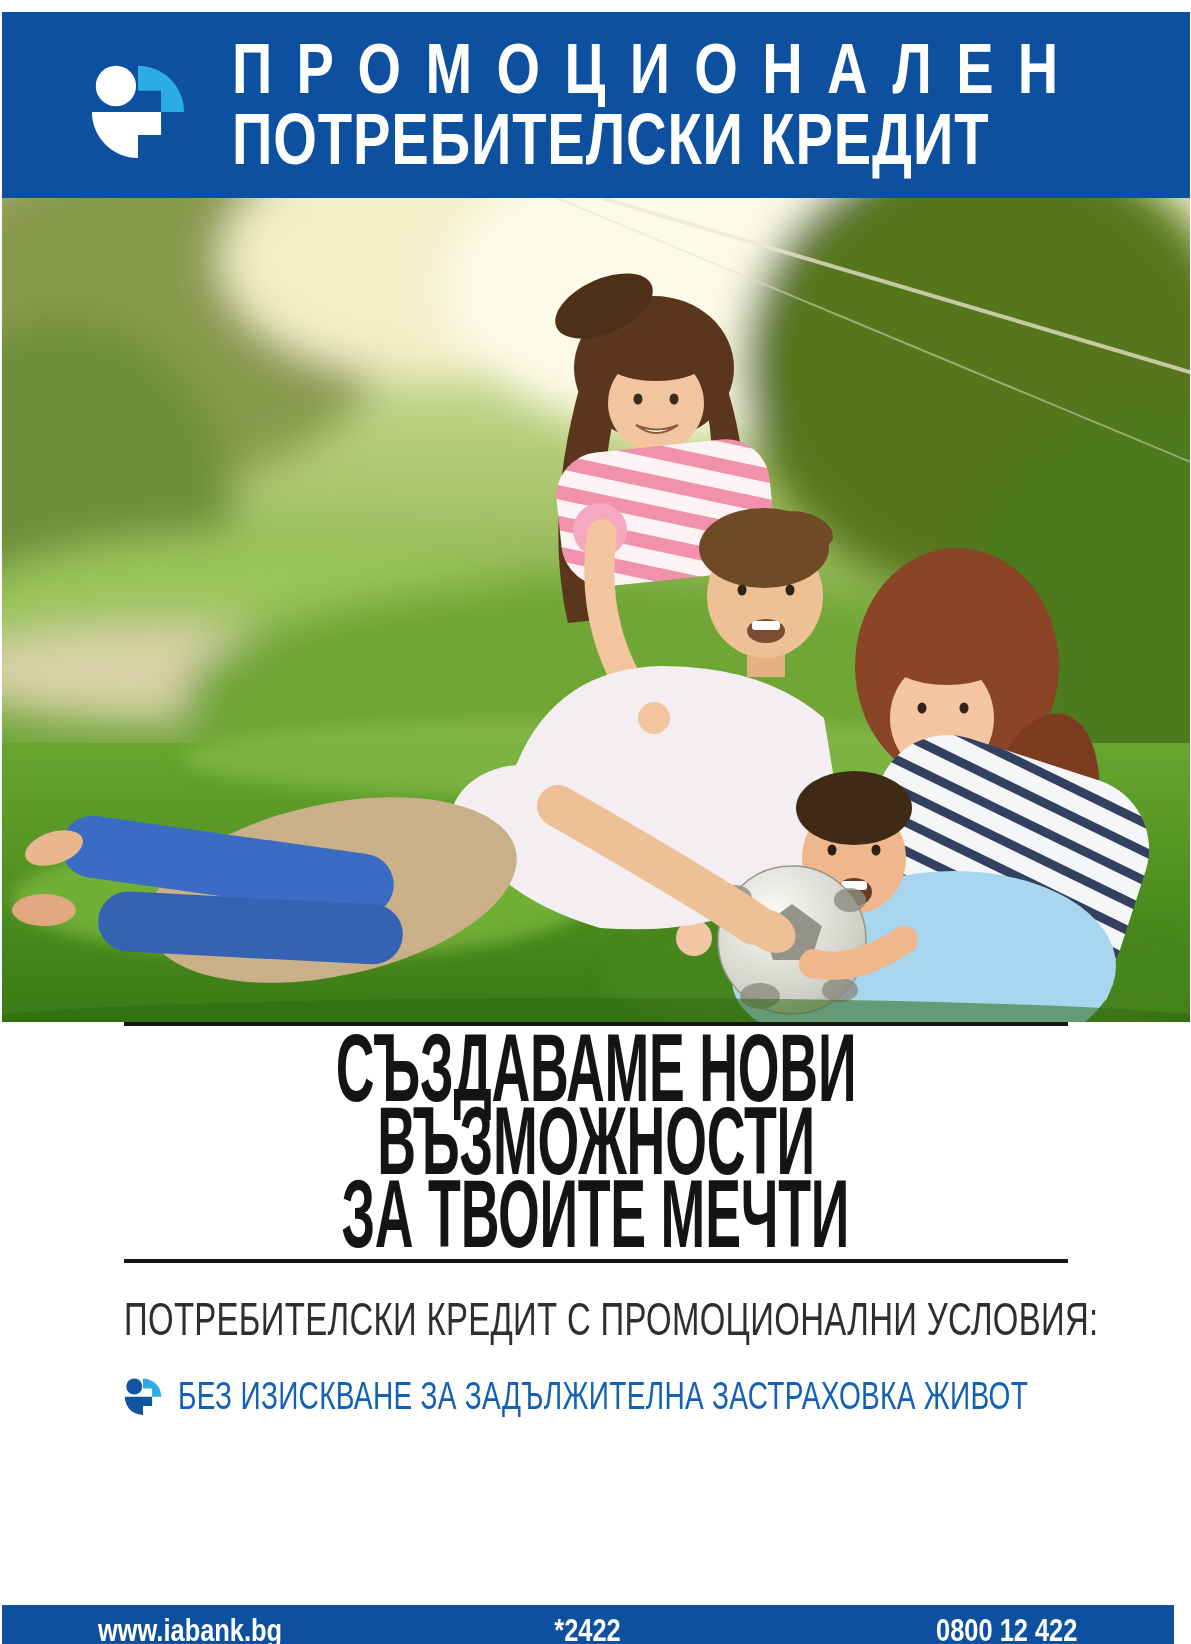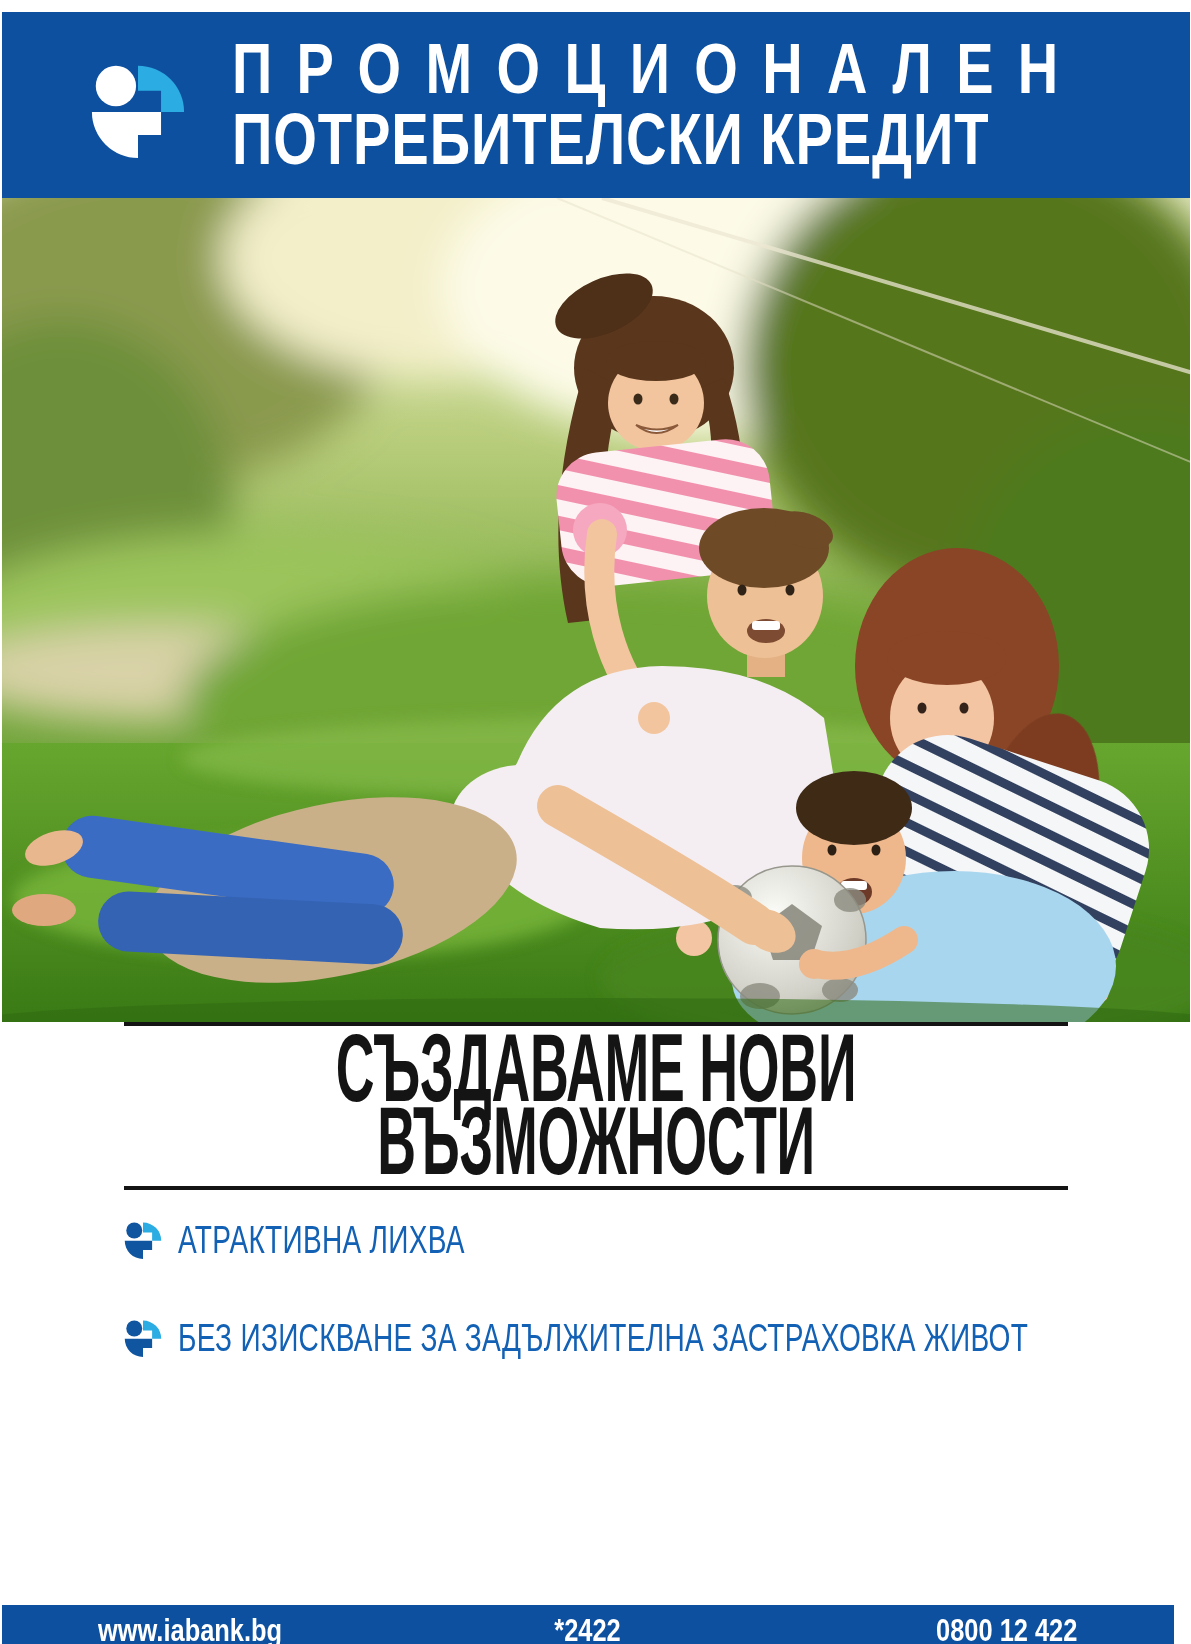--- a/index.html
+++ b/index.html
@@ -205,33 +205,27 @@
       <circle cx="812" cy="766" r="15" fill="#eeb88c"></circle>
 
       <ellipse cx="595" cy="826" rx="640" ry="26" fill="#2f6a12" opacity=".55"></ellipse>
     </svg>
   </div>
 
   <main class="main-section">
     <div class="rule"></div>
     <h1 class="main-heading">
       <span class="heading-line"><span>СЪЗДАВАМЕ НОВИ ВЪЗМОЖНОСТИ</span></span>
+      <span class="heading-line"><span>ЗА ТВОИТЕ МЕЧТИ</span></span>
     </h1>
     <div class="rule"></div>
 
+    <p class="subheading"><span>ПОТРЕБИТЕЛСКИ КРЕДИТ С ПРОМОЦИОНАЛНИ УСЛОВИЯ:</span></p>
 
     <ul class="bullet-list">
-      <li class="bullet-item">
-        <span class="bullet-icon">
-          <svg class="logo-svg" style="--c1:var(--logo-dark-blue);--c2:var(--light-blue);--c3:var(--logo-dark-blue)" viewBox="0 0 100 100">
-              <use href="#ia-logo"></use>
-            </svg>
-        </span>
-        <span class="bullet-label">АТРАКТИВНА ЛИХВА</span>
-      </li>
       <li class="bullet-item">
         <span class="bullet-icon">
           <svg class="logo-svg" style="--c1:var(--logo-dark-blue);--c2:var(--light-blue);--c3:var(--logo-dark-blue)" viewBox="0 0 100 100">
               <use href="#ia-logo"></use>
             </svg>
         </span>
         <span class="bullet-label">БЕЗ ИЗИСКВАНЕ ЗА ЗАДЪЛЖИТЕЛНА ЗАСТРАХОВКА ЖИВОТ</span>
       </li>
     </ul>
   </main>

